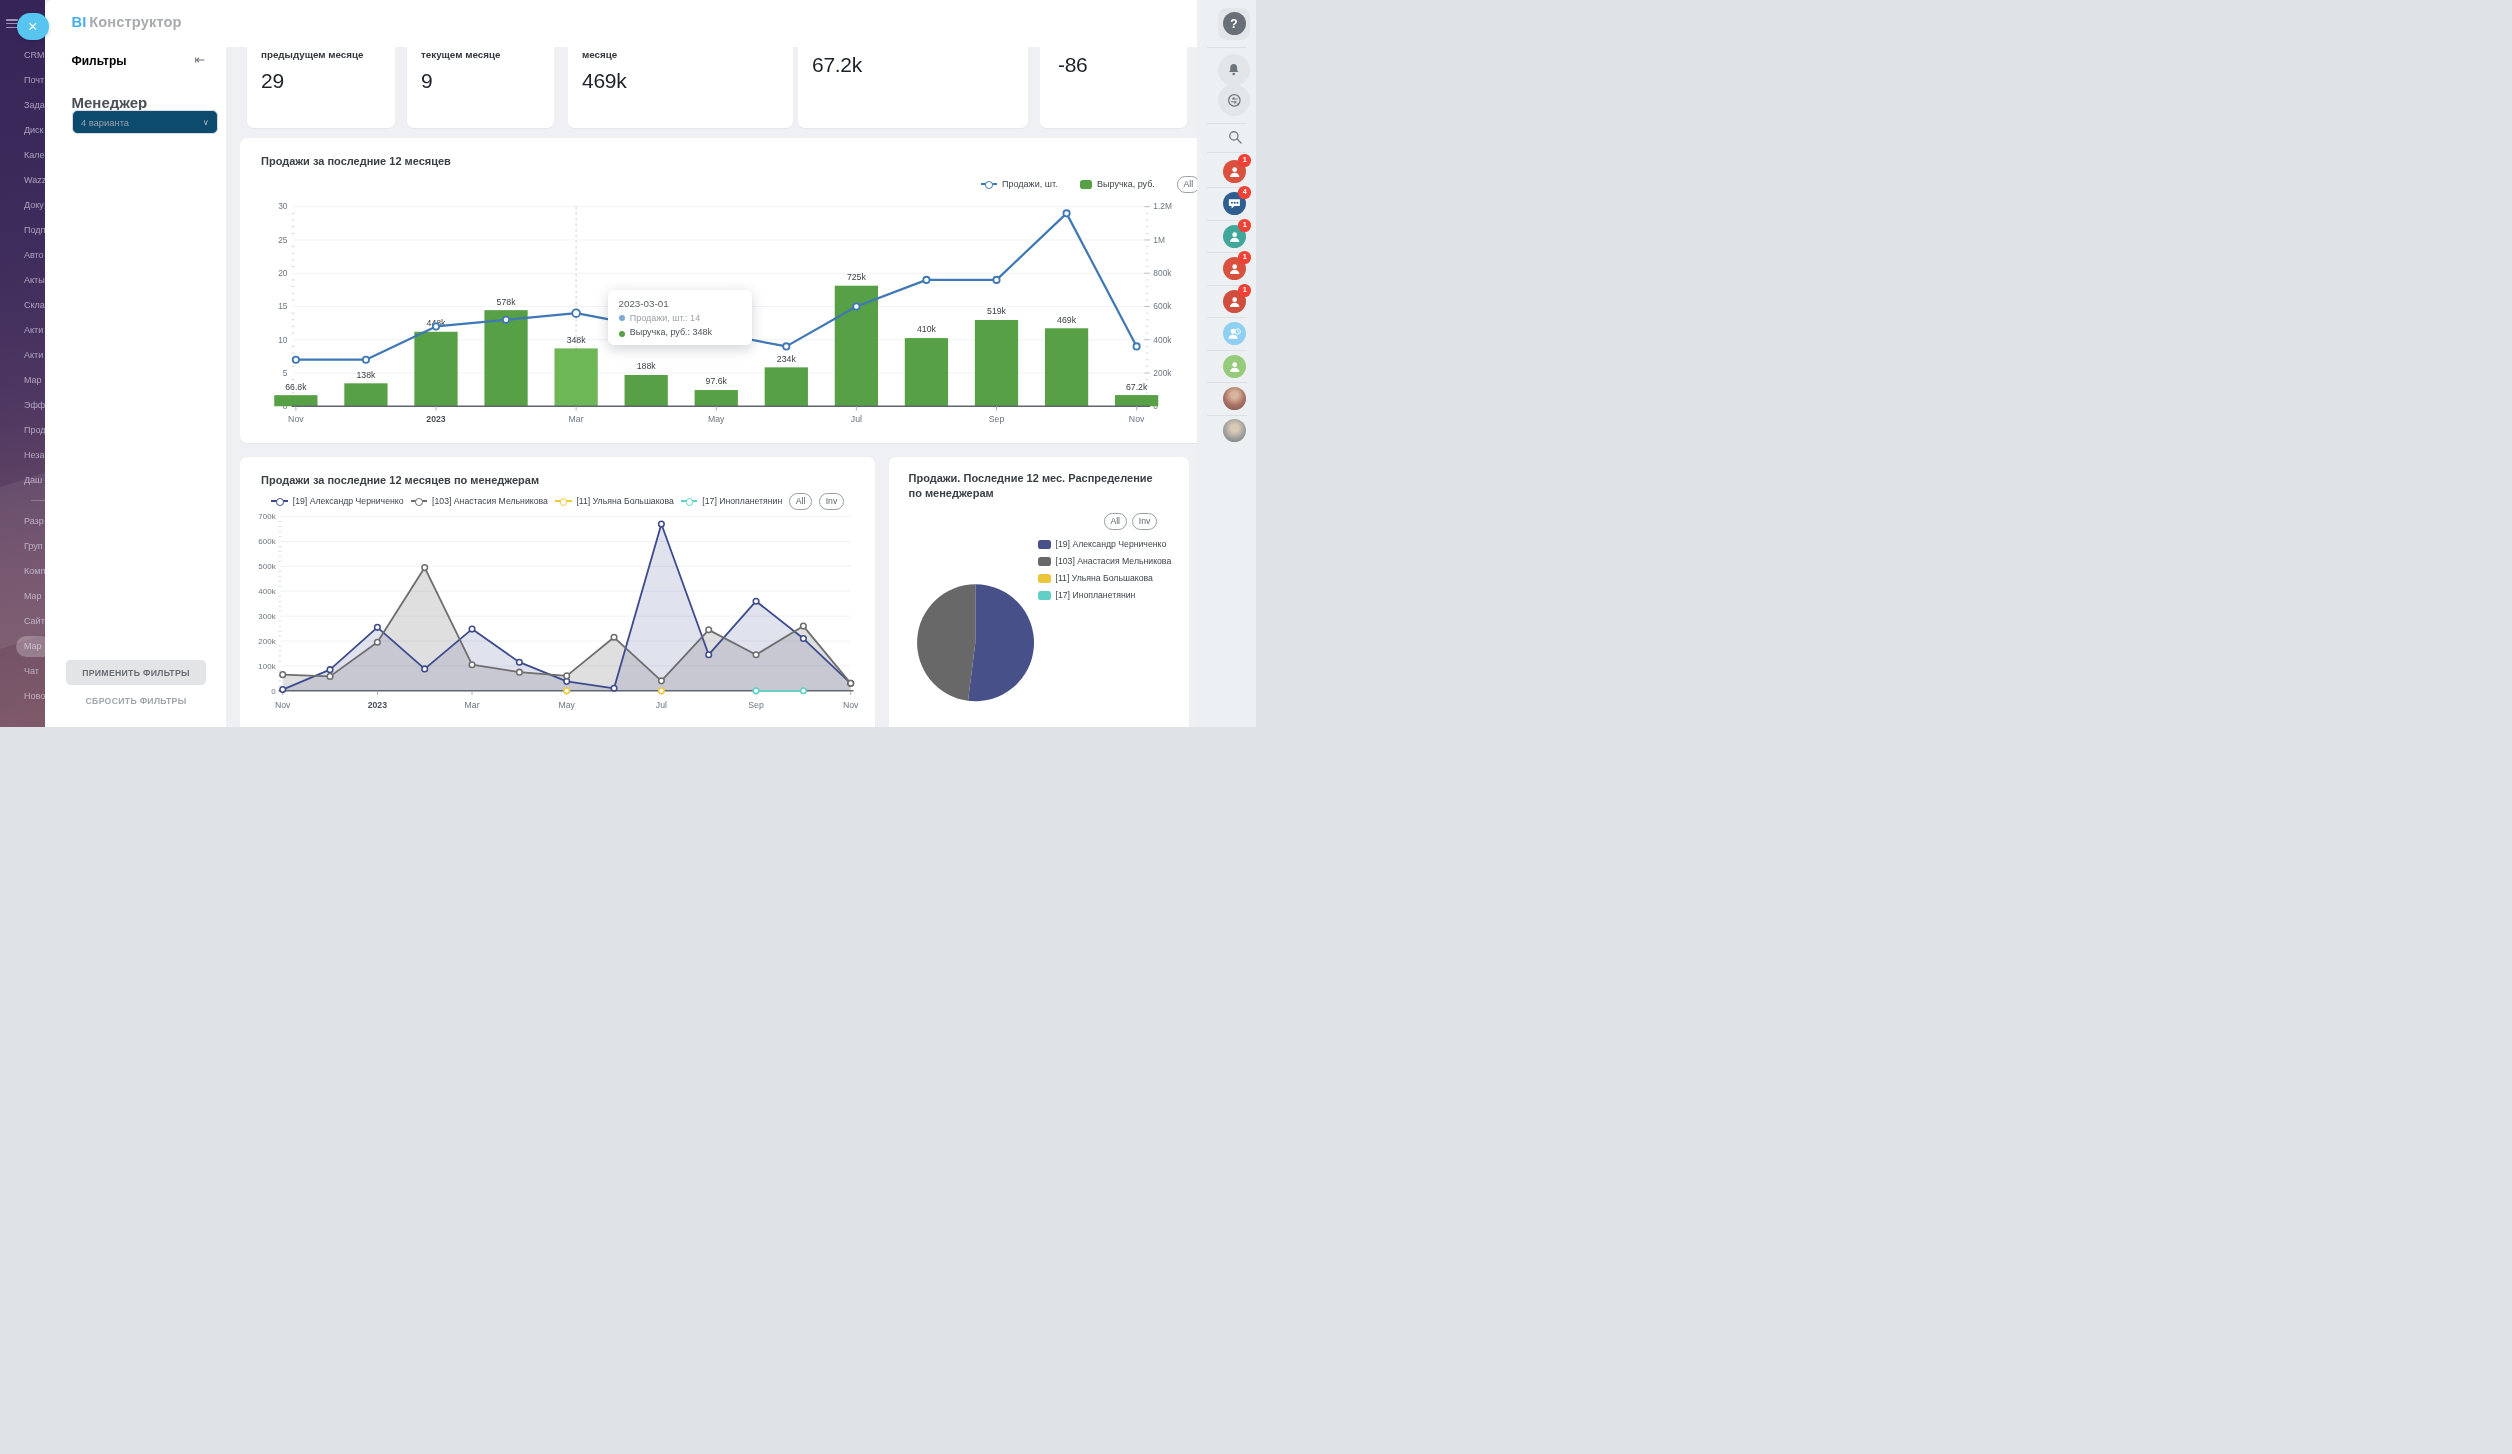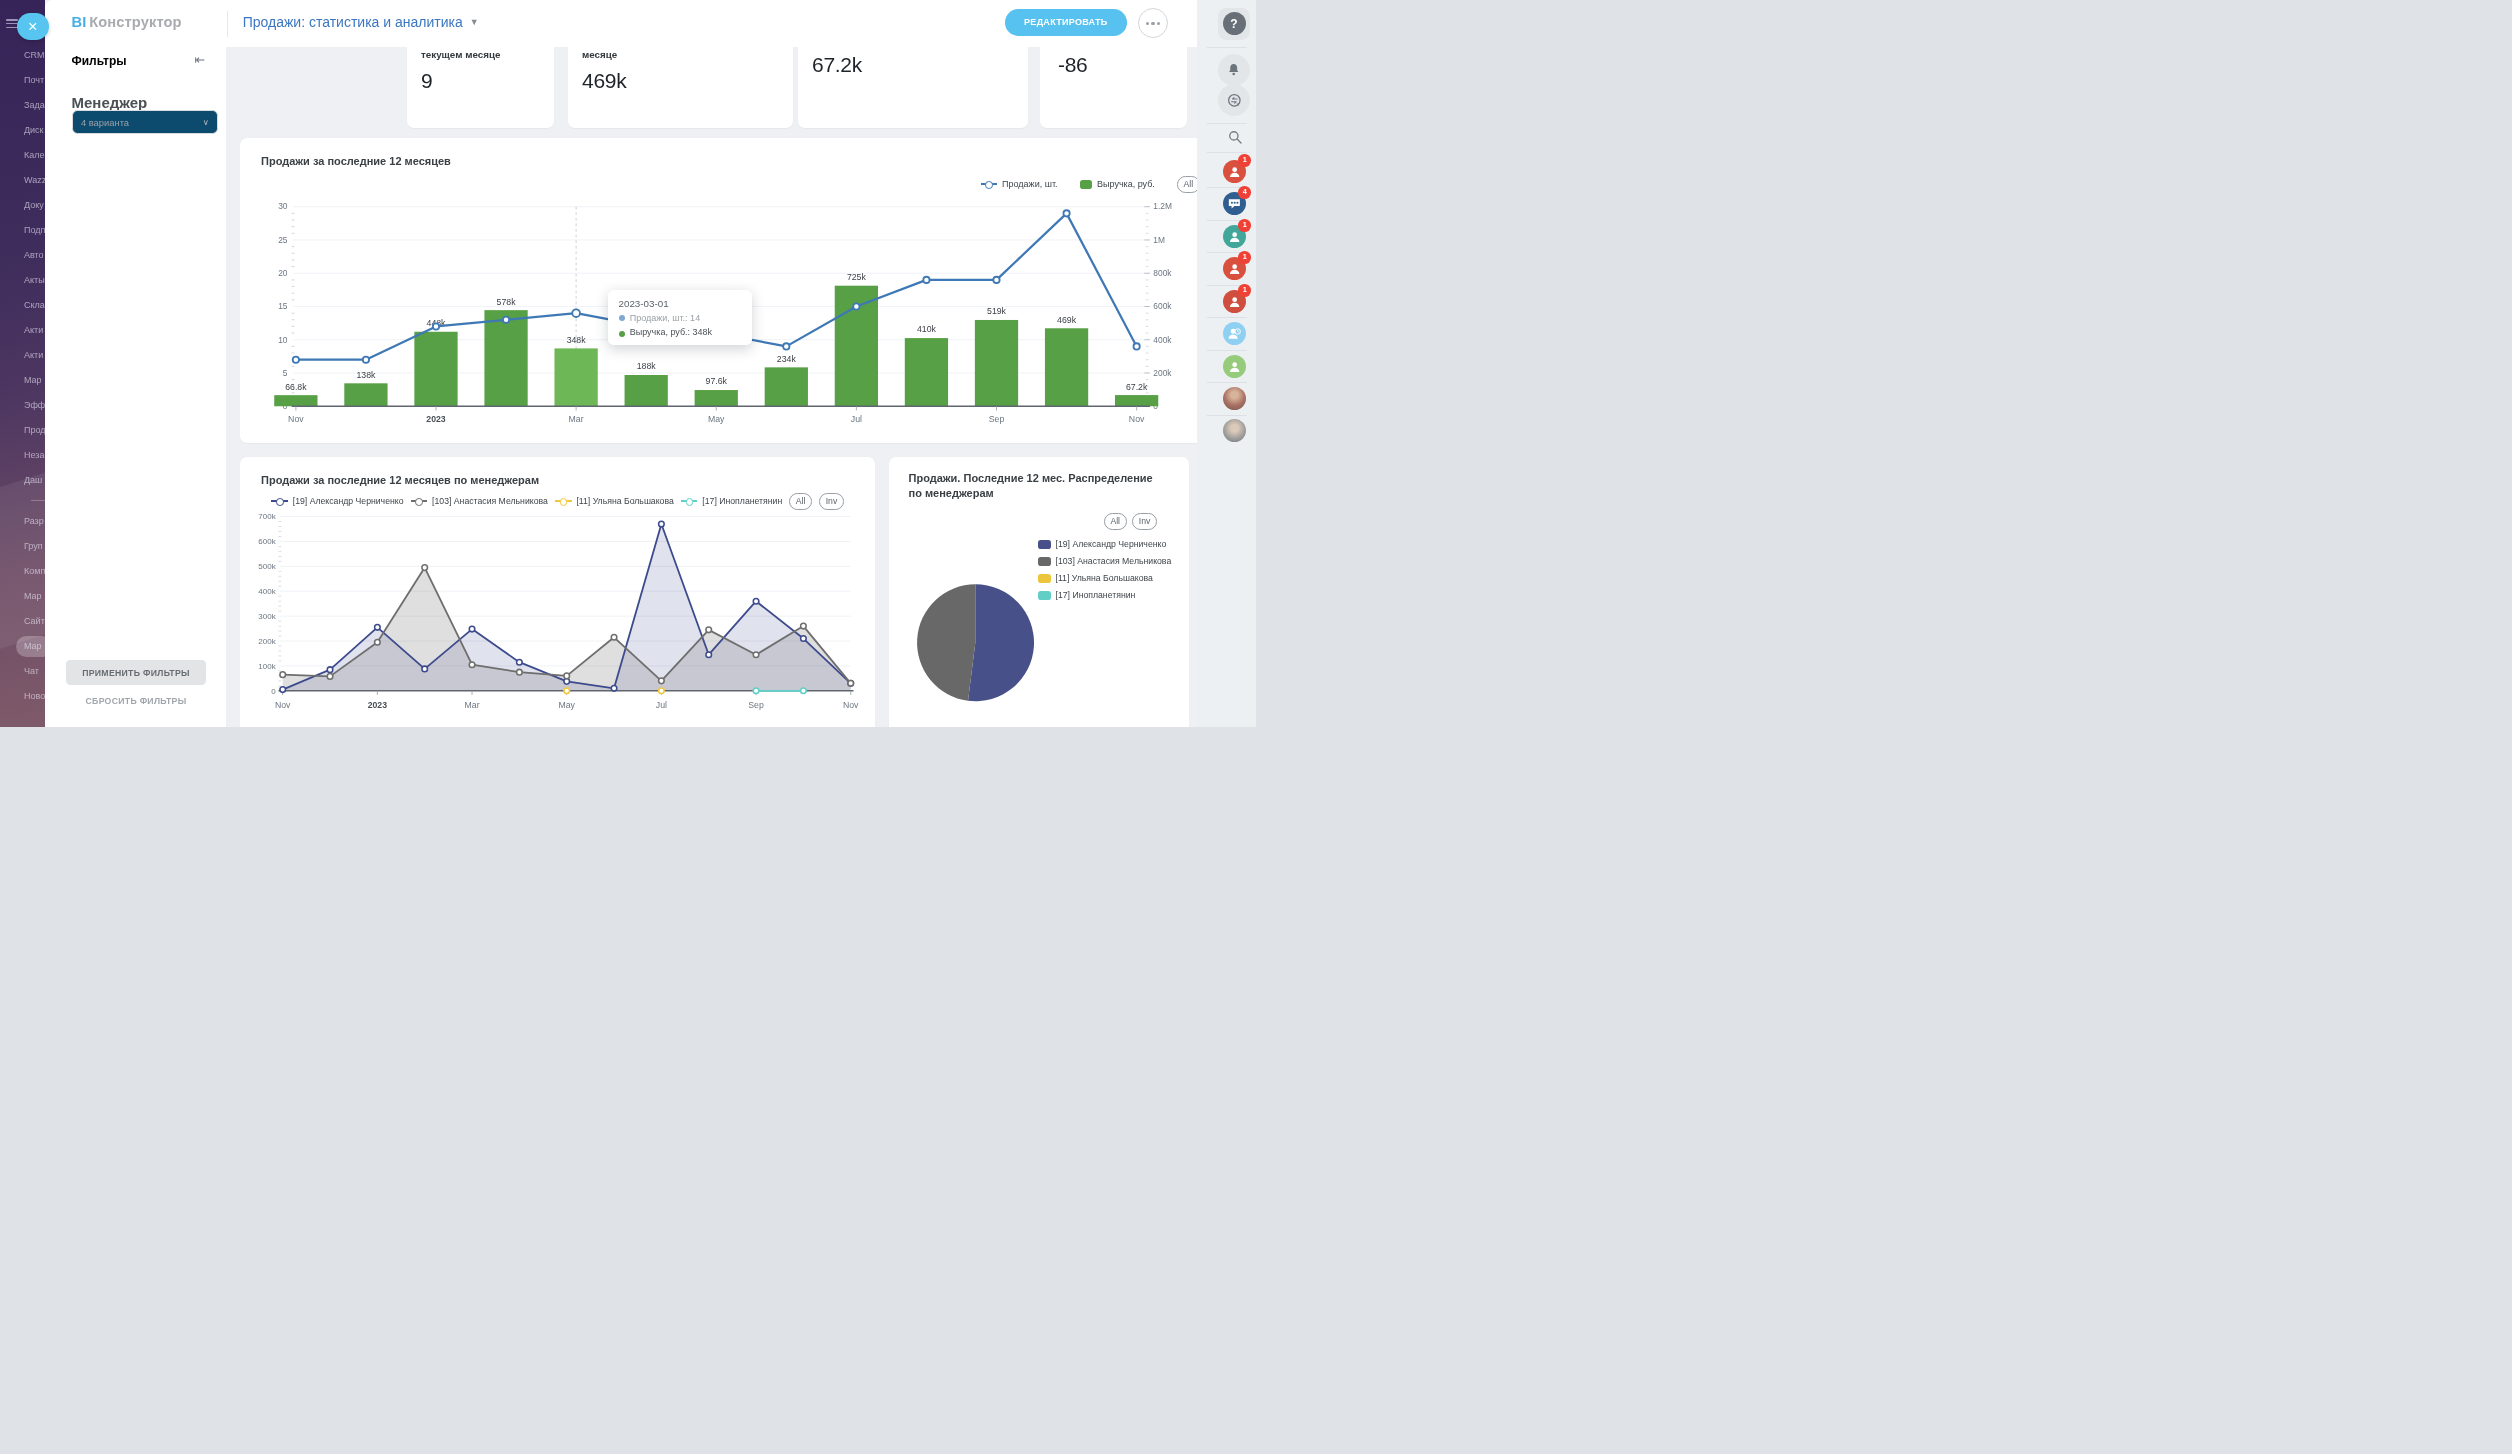--- a/index.html
+++ b/index.html
@@ -183,36 +183,27 @@
       <div class="fp-label">Менеджер</div>
       <div class="fp-select">
         <span class="val">4 варианта</span>
         <span class="chv">∨</span>
       </div>
       <button class="fp-apply">ПРИМЕНИТЬ ФИЛЬТРЫ</button>
       <div class="fp-reset">СБРОСИТЬ ФИЛЬТРЫ</div>
     </div>
 
     <div class="ws-main">
-      <div class="header">
-        <div class="hdr-divider"></div>
-        <div class="hdr-title-wrap">
-          <span class="hdr-title">Продажи: статистика и аналитика</span>
-          <span class="hdr-chevron">▼</span>
-        </div>
-        <button class="btn-edit">РЕДАКТИРОВАТЬ</button>
-        <div class="btn-more">
-            <i></i>
-            <i></i>
-            <i></i>
-          </div>
-      </div>
 
       <div class="content">
 
+        <div class="card c1">
+          <div class="card-title">предыдущем месяце</div>
+          <div class="card-value">29</div>
+        </div>
         <div class="card c2">
           <div class="card-title">текущем месяце</div>
           <div class="card-value">9</div>
         </div>
         <div class="card c3">
           <div class="card-title">месяце</div>
           <div class="card-value">469k</div>
         </div>
         <div class="card c4">
           <div class="card-title"></div>

